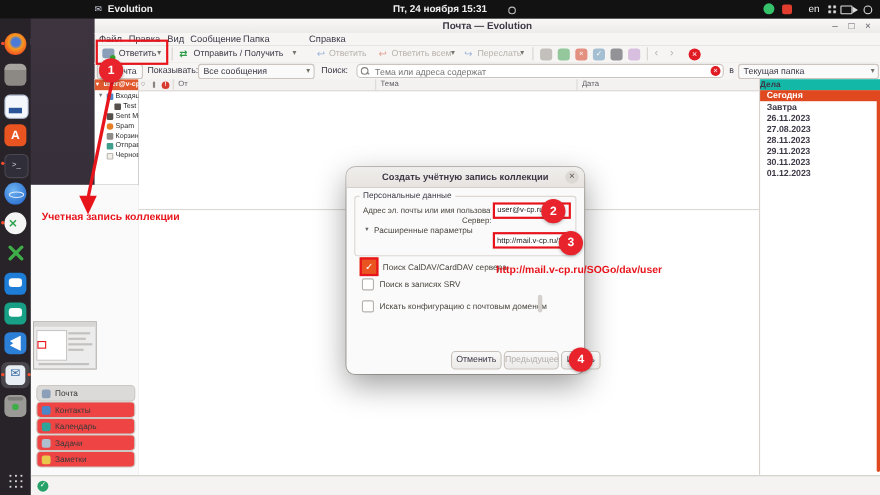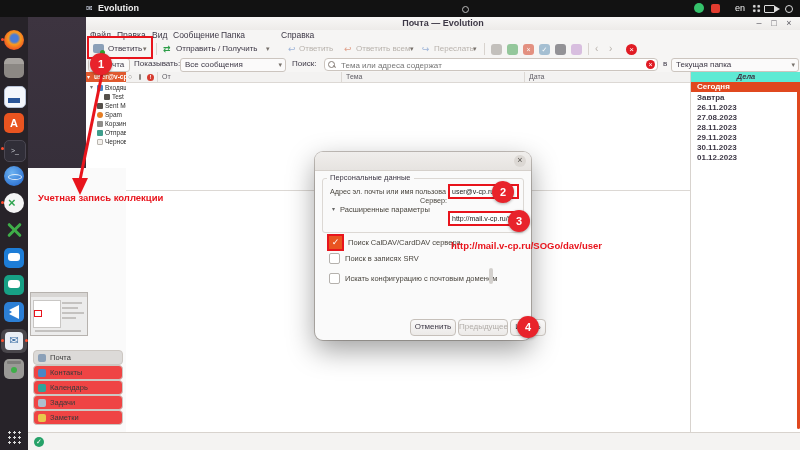--- a/index.html
+++ b/index.html
@@ -67,22 +67,22 @@
   .swbtn.sel{background:#dcdad8;}
   .swbtn .lbl{position:absolute;left:16px;top:0;}
   .swico{position:absolute;left:4px;top:2.5px;width:8px;height:8px;border-radius:2px;}
   
   #listarea{left:126px;top:72px;width:564px;height:360px;background:#fff;}
   #listhdr{position:absolute;left:0;top:0;width:564px;height:10px;background:#f3f2f1;border-bottom:1px solid #dcd8d4;font-size:7px;color:#5e5c64;}
   #listhdr .hcell{position:absolute;top:0;line-height:10px;}
   #listhdr .hsep{position:absolute;top:0;width:1px;height:10px;background:#dcd8d4;}
   
   #todobar{left:690px;top:72px;width:110px;height:360px;background:#fff;border-left:1px solid #d8d3ce;}
-  #todohdr{position:absolute;left:0;top:0;width:110px;height:10px;background:#5eead4;border-bottom:1px solid #dcd8d4;
-           font-size:7.5px;font-weight:bold;color:#3d3846;text-align:center;line-height:10px;font-style:italic;}
+  #todohdr{position:absolute;left:0;top:0;width:110px;height:10px;background:#14b8a6;border-bottom:1px solid #dcd8d4;
+           font-size:7.5px;font-weight:bold;color:#3d3846;text-align:left;line-height:10px;}
   .todorow{position:absolute;left:0;width:110px;height:10px;font-size:8px;font-weight:bold;color:#3d3846;line-height:10px;padding-left:6px;box-sizing:border-box;}
   .todorow.today{background:#e0481f;color:#fff;}
   
   #statusbar{left:28px;top:432px;width:772px;height:18px;background:#f4f3f2;border-top:1px solid #d8d3ce;}
   .okdot{position:absolute;left:6px;top:4px;width:10px;height:10px;border-radius:50%;background:#26a269;color:#fff;font-size:7px;line-height:10px;text-align:center;}
   
   #dialog{left:315px;top:152px;width:216px;height:188px;background:#fafafa;border-radius:8px;
           box-shadow:0 10px 28px rgba(0,0,0,.38),0 0 0 1px #c9c4bf;font-size:7.5px;color:#3d3846;}
   #dlg-hdr{position:absolute;left:0;top:0;width:216px;height:18px;background:linear-gradient(#f0eeec,#e6e3e0);
            border-bottom:1px solid #d5d0cb;border-radius:8px 8px 0 0;text-align:center;font-weight:bold;font-size:8.5px;line-height:18px;}
@@ -118,20 +118,21 @@
 </style>
 </head>
 <body>
 
 <div id="screen">
 
   <div class="abs" id="panel">
     <span class="pitem" style="left:8px;margin-top:29px;">Обзор</span>
     <span class="pitem" style="left:86px;color:#cfd6e6;font-size:8px;">✉</span>
     <span class="pitem" style="left:98px;font-weight:bold;">Evolution</span>
+    <span class="pitem" style="left:340px;width:120px;text-align:center;font-weight:bold;">Пт, 24 ноября 15:31</span>
     <span class="pitem abs" style="left:462px;top:6px;width:5px;height:5px;border:1px solid #bbb;border-radius:50%;"></span>
     <span class="pitem abs" style="left:694px;top:3px;width:10px;height:10px;border-radius:50%;background:#35c26b;"></span>
     <span class="pitem abs" style="left:711px;top:4px;width:9px;height:9px;border-radius:2px;background:#e23c2f;"></span>
     <span class="pitem" style="left:735px;">en</span>
     <span class="traybox net" style="left:752px;"></span>
     <span class="traybox kb" style="left:764px;"></span>
     <span class="traybox vol" style="left:775px;"></span>
     <span class="traybox pwr" style="left:785px;"></span>
   </div>
 
@@ -337,20 +338,21 @@
     <div class="todorow" style="top:81px;">01.12.2023</div>
     <div class="abs" style="right:1px;top:11px;width:3px;height:346px;background:#e0481f;border-radius:2px;"></div>
   </div>
 
   <div class="abs" id="statusbar">
     <span class="okdot">✓</span>
   </div>
 
   <div class="abs" id="dialog">
     <div id="dlg-hdr">
+      <span>Создать учётную запись коллекции</span>
       <span id="dlg-close">×</span>
     </div>
     <div class="frame"></div>
     <div class="frame-lbl">Персональные данные</div>
 
     <span class="dlbl" style="left:15px;top:35px;width:116px;overflow:hidden;">Адрес эл. почты или имя пользователя:</span>
     <input class="dinput" style="left: 133px; top: 32px;" value="user@v-cp.ru">
 
     <span class="abs" style="left:17px;top:53px;font-size:6px;color:#666;">▾</span>
     <span class="dlbl" style="left:25px;top:53px;font-size:7.5px;">Расширенные параметры</span>

